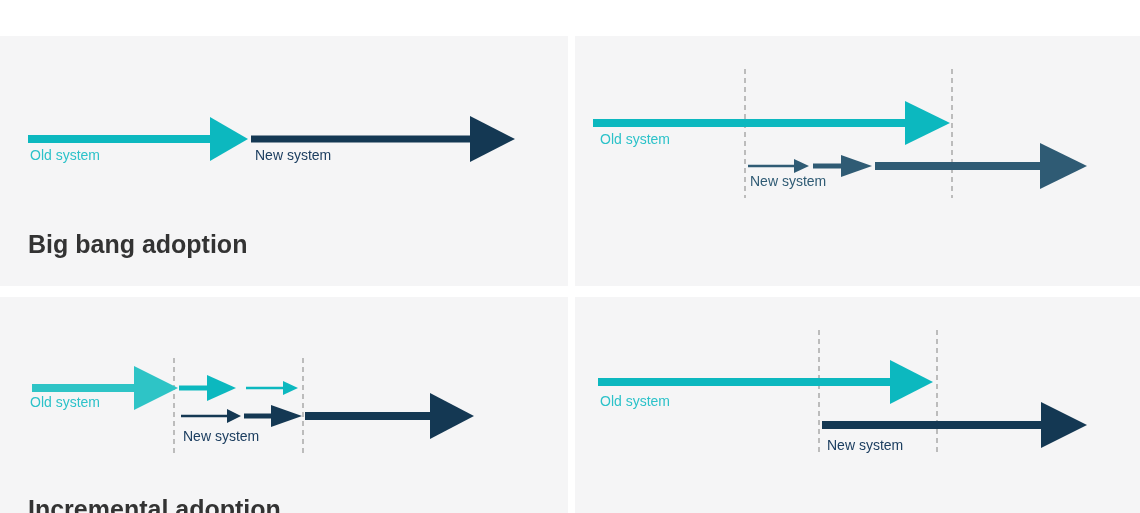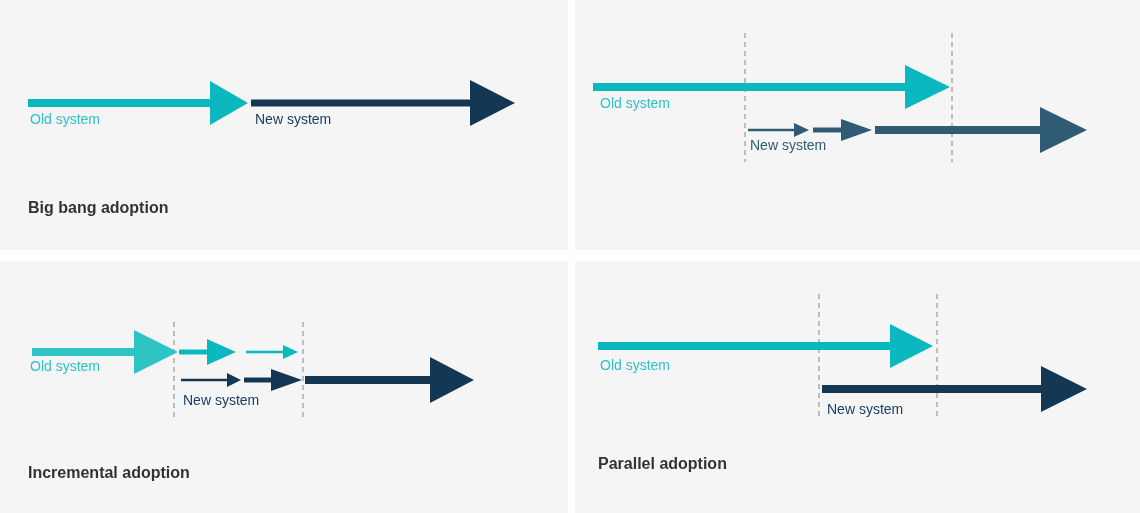--- a/index.html
+++ b/index.html
@@ -1,24 +1,24 @@
 <!DOCTYPE html>
 <html style="--page-bg: #ffffff; --panel-bg: #f5f5f6; --teal: #0cb8bf; --teal-light: #2ec4c6; --navy: #143853; --steel-navy: #2f5b74; --teal-text: #2cc2c9; --navy-text: #1c3e60; --steel-text: #2f5b74; --title-text: #333333; --divider: #a9a9a9;"><head>
 <meta charset="utf-8">
 <style>
   html,body{margin:0;padding:0;}
   body{background:#ffffff;font-family:"Liberation Sans",sans-serif;}
   .page{position:relative;width:1140px;height:513px;background:var(--page-bg,#fff);overflow:hidden;}
-  .panel{position:absolute;background:var(--panel-bg,#f5f5f6);}
+  .panel{position:absolute;background:var(--panel-bg,#f5f5f6);margin-top:36px;}
   .art{position:absolute;left:0;top:0;display:block;}
   .lbl{position:absolute;font-size:14px;line-height:16px;white-space:nowrap;}
   .lbl.teal{color:var(--teal-text,#2cc2c9);}
   .lbl.navy{color:var(--navy-text,#1c3e60);}
   .lbl.steel{color:var(--steel-text,#2f5b74);}
-  .title{position:absolute;margin:0;font-size:16px;line-height:22px;font-weight:bold;color:var(--title-text,#333);white-space:nowrap;}
+  .title{position:absolute;margin:0;font-size:25px;line-height:22px;font-weight:bold;color:var(--title-text,#333);white-space:nowrap;}
 </style>
 </head>
 <body>
 
 <div class="page">
 
   <section class="panel" style="left:0;top:0;width:568px;height:250px">
     <svg class="art" width="568" height="250" viewBox="0 0 568 250">
       <g>
         <line x1="28" y1="103" x2="212" y2="103" stroke="var(--teal)" stroke-width="8"></line>
@@ -101,16 +101,15 @@
         <line x1="23" y1="85" x2="317" y2="85" stroke="var(--teal)" stroke-width="8"></line>
         <polygon points="315,63 315,107 358,85" fill="var(--teal)"></polygon>
       </g>
       <g>
         <line x1="247" y1="128" x2="467" y2="128" stroke="var(--navy)" stroke-width="8"></line>
         <polygon points="466,105 466,151 512,128" fill="var(--navy)"></polygon>
       </g>
     </svg>
     <span class="lbl teal" style="left:25px;top:96px">Old system</span>
     <span class="lbl navy" style="left:252px;top:140px">New system</span>
-    <h2 class="title" style="left:23px;top:192px">Parallel adoption</h2>
   </section>
 
 </div>
 
 </body></html>

